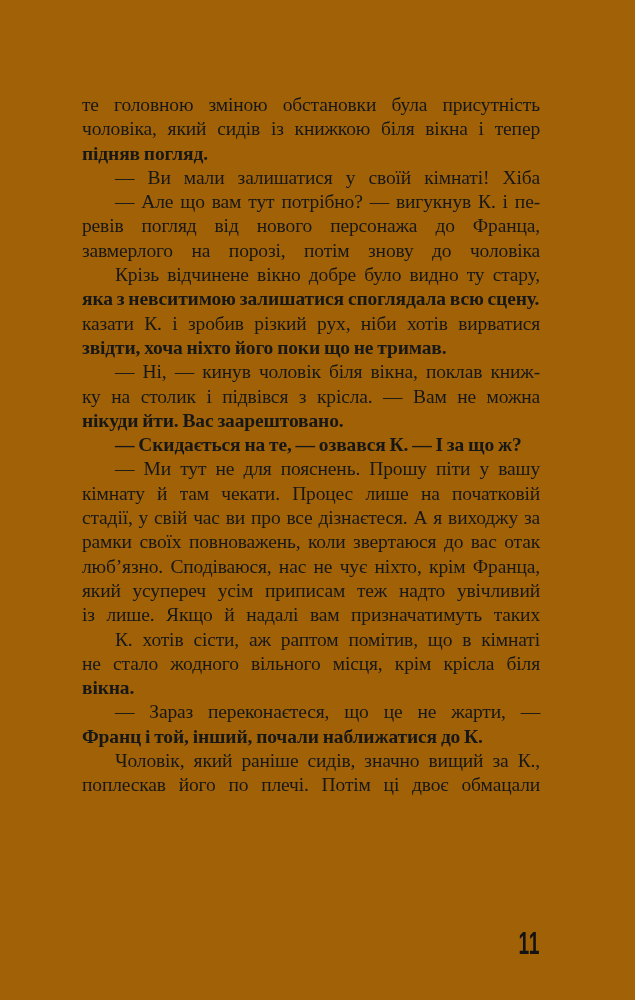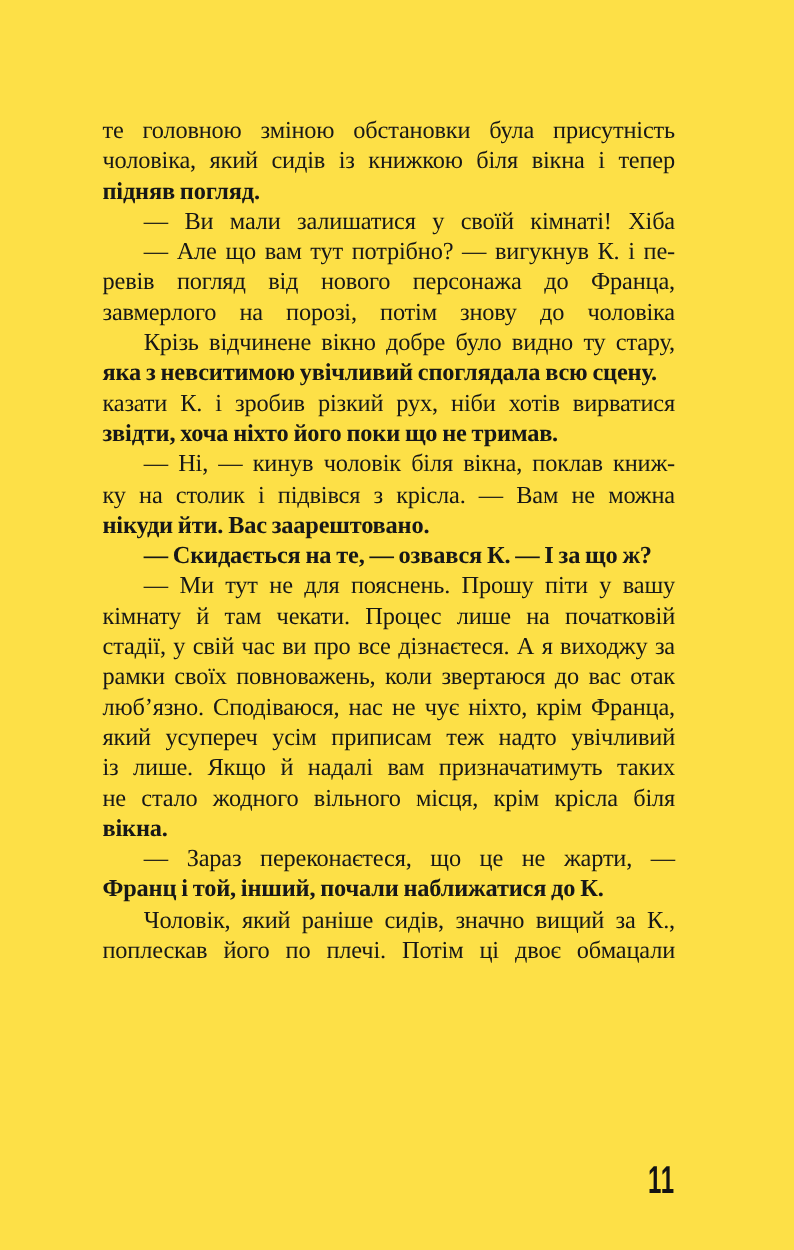--- a/index.html
+++ b/index.html
@@ -54,38 +54,38 @@
     font-size: 31px;
     letter-spacing: 1px;
     color: #131313;
     transform: scaleX(0.62);
     transform-origin: 100% 50%;
   }
 </style>
 </head>
 <body style="background: rgb(254, 254, 254);">
 
-<div class="page" style="background: #fde047;">
+<div class="page" style="background: #a16207;">
   <div class="text-block" style="color: rgb(23, 23, 23);">
       <div>
         <div class="line">те головною зміною обстановки була присутність</div>
         <div class="line">чоловіка, який сидів із книжкою біля вікна і тепер</div>
         <div class="line last">підняв погляд.</div>
       </div>
       <div>
         <div class="line indent">— Ви мали залишатися у своїй кімнаті! Хіба</div>
       </div>
       <div>
         <div class="line indent">— Але що вам тут потрібно? — вигукнув К. і пе-</div>
         <div class="line">ревів погляд від нового персонажа до Франца,</div>
         <div class="line">завмерлого на порозі, потім знову до чоловіка</div>
       </div>
       <div>
         <div class="line indent">Крізь відчинене вікно добре було видно ту стару,</div>
-        <div class="line last">яка з невситимою увічливий споглядала всю сцену.</div>
+        <div class="line last">яка з невситимою залишатися споглядала всю сцену.</div>
       </div>
       <div>
         <div class="line">казати К. і зробив різкий рух, ніби хотів вирватися</div>
         <div class="line last">звідти, хоча ніхто його поки що не тримав.</div>
       </div>
       <div>
         <div class="line indent">— Ні, — кинув чоловік біля вікна, поклав книж-</div>
         <div class="line">ку на столик і підвівся з крісла. — Вам не можна</div>
         <div class="line last">нікуди йти. Вас заарештовано.</div>
       </div>
@@ -95,20 +95,21 @@
       <div>
         <div class="line indent">— Ми тут не для пояснень. Прошу піти у вашу</div>
         <div class="line">кімнату й там чекати. Процес лише на початковій</div>
         <div class="line">стадії, у свій час ви про все дізнаєтеся. А я виходжу за</div>
         <div class="line">рамки своїх повноважень, коли звертаюся до вас отак</div>
         <div class="line">люб’язно. Сподіваюся, нас не чує ніхто, крім Франца,</div>
         <div class="line">який усупереч усім приписам теж надто увічливий</div>
         <div class="line">із лише. Якщо й надалі вам призначатимуть таких</div>
       </div>
       <div>
+        <div class="line indent">К. хотів сісти, аж раптом помітив, що в кімнаті</div>
         <div class="line">не стало жодного вільного місця, крім крісла біля</div>
         <div class="line last">вікна.</div>
       </div>
       <div>
         <div class="line indent">— Зараз переконаєтеся, що це не жарти, —</div>
         <div class="line last">Франц і той, інший, почали наближатися до К.</div>
       </div>
       <div>
         <div class="line indent">Чоловік, який раніше сидів, значно вищий за К.,</div>
         <div class="line">поплескав його по плечі. Потім ці двоє обмацали</div>

